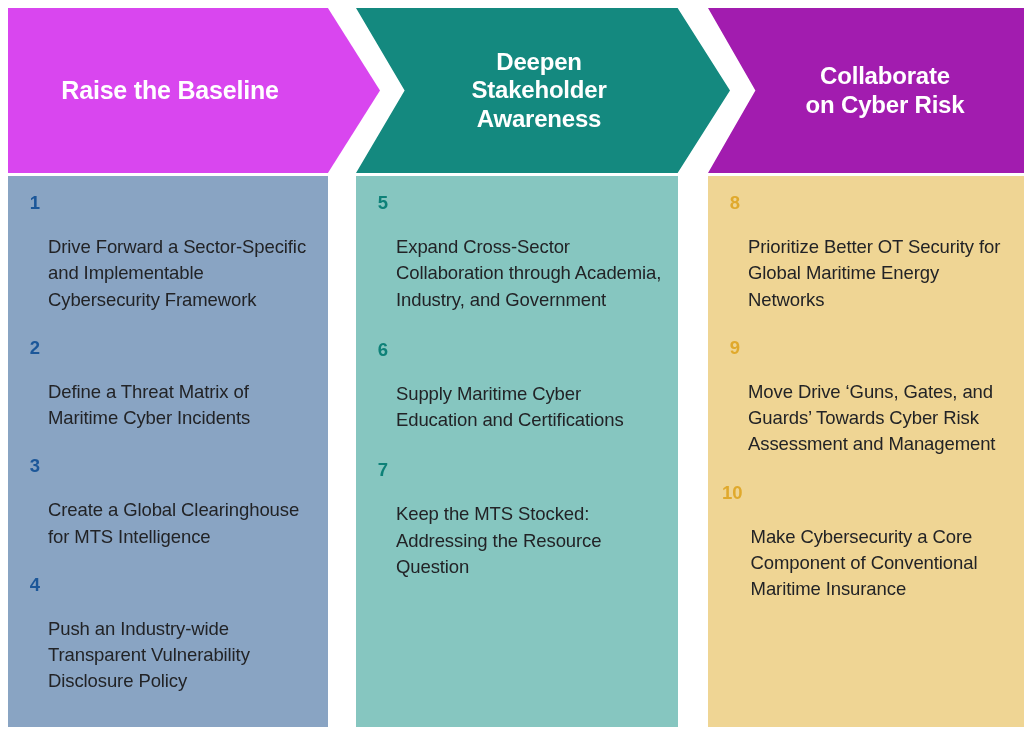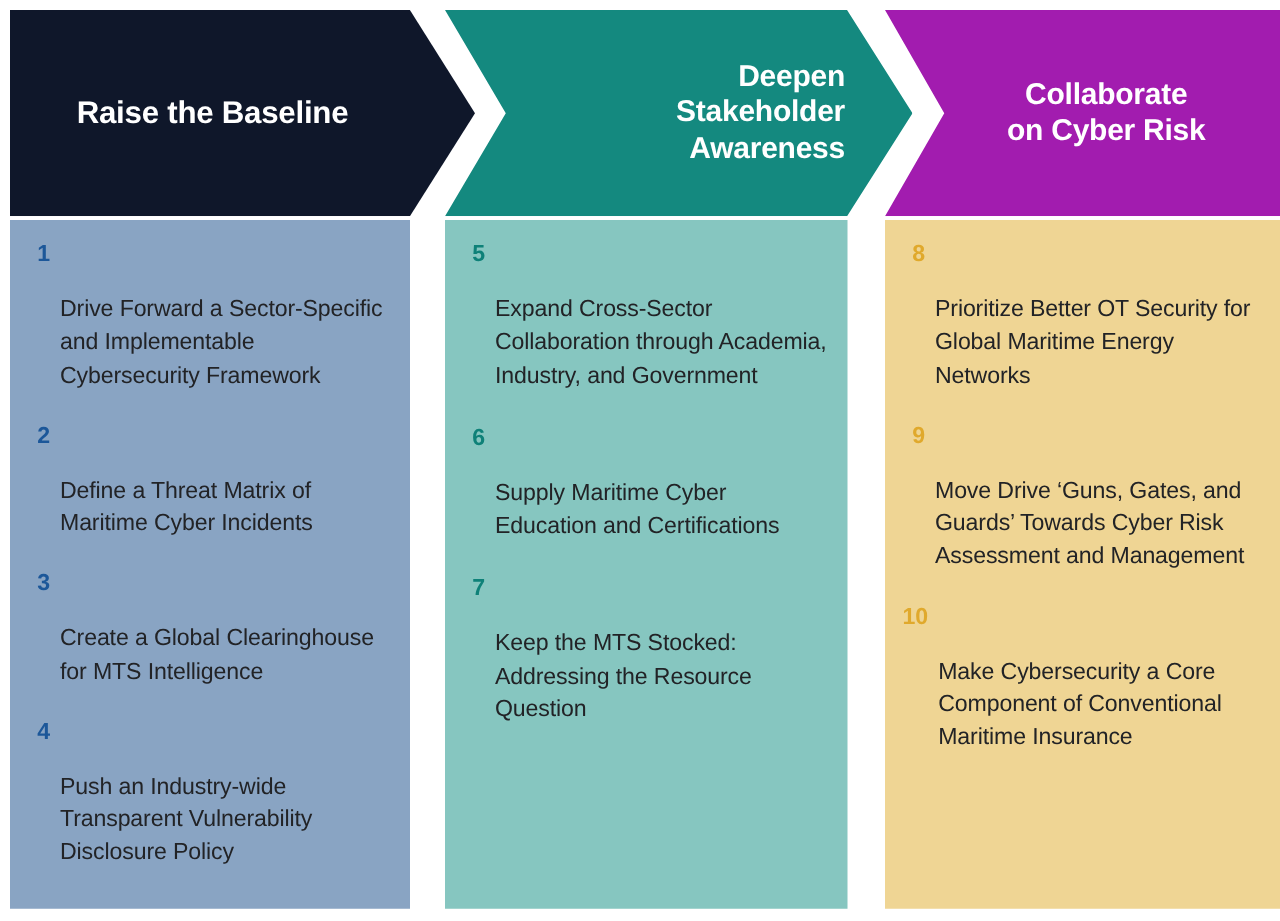--- a/index.html
+++ b/index.html
@@ -45,40 +45,40 @@
     color: #ffffff;
     font-weight: bold;
     font-size: 25px;
     line-height: 1.18;
     letter-spacing: -0.2px;
     white-space: pre-line;
   }
 
   
   .col-1 .col-header {
-    background: #0f172a;
+    background: #d946ef;
     
     clip-path: polygon(0 0, 86% 0, 100% 50%, 86% 100%, 0 100%);
     width: 372px;
     margin-left: 0;
   }
   .col-1 .header-title {
     text-align: center;
     padding: 0 58px 0 10px;
   }
 
   
   .col-2 .col-header {
     background: #14897F;
     clip-path: polygon(0 0, 86% 0, 100% 50%, 86% 100%, 0 100%, 13% 50%);
     width: 374px;
     margin-left: 0;
   }
   .col-2 .header-title {
-    text-align: right;
+    text-align: center;
     padding: 0 54px 0 46px;
     font-size: 24px;
   }
 
   
   .col-3 .col-header {
     background: #a21caf;
     clip-path: polygon(0 0, 100% 0, 100% 100%, 0 100%, 15% 50%);
     width: 316px;
   }

